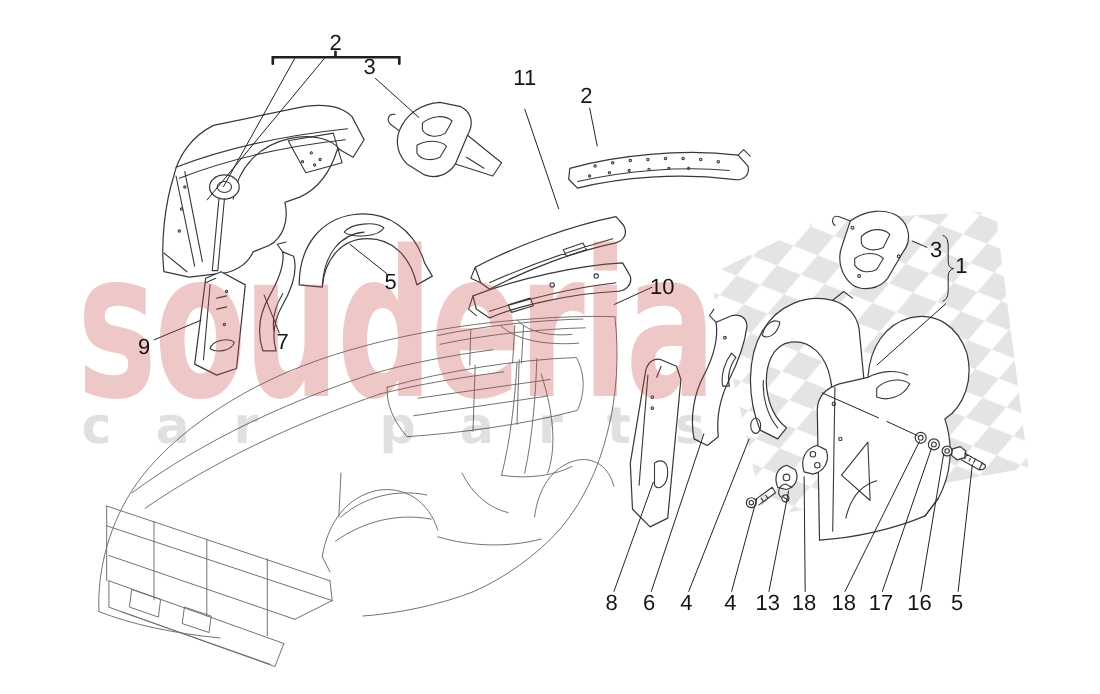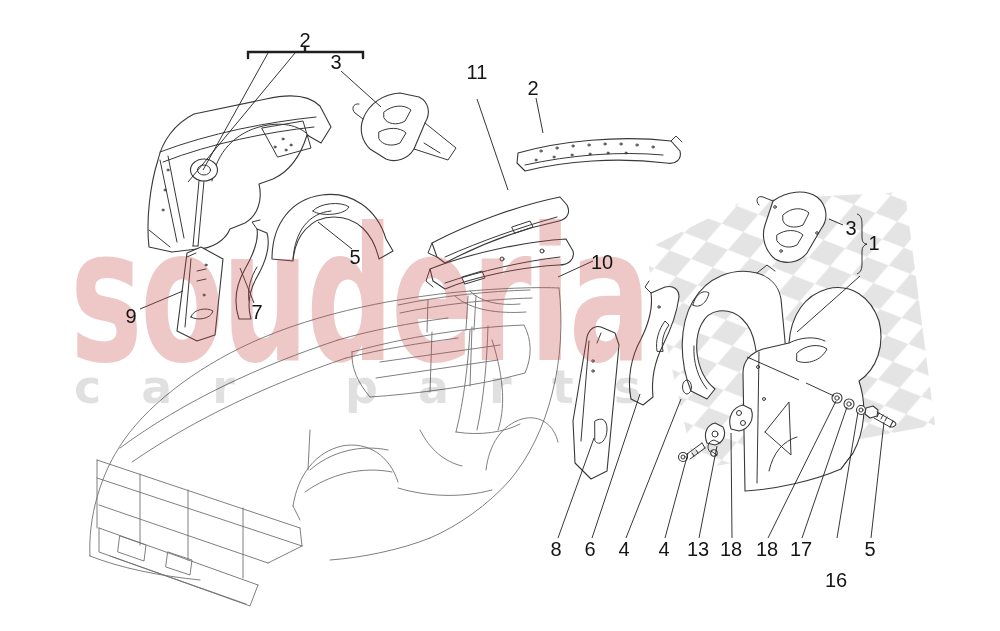--- a/index.html
+++ b/index.html
@@ -260,16 +260,16 @@
   <div class="cal" style="left:851px;top:228px">3</div>
   <div class="cal" style="left:874px;top:243px">1</div>
   <div class="cal" style="left:556px;top:549px">8</div>
   <div class="cal" style="left:590px;top:549px">6</div>
   <div class="cal" style="left:624px;top:549px">4</div>
   <div class="cal" style="left:664px;top:549px">4</div>
   <div class="cal" style="left:698px;top:549px">13</div>
   <div class="cal" style="left:731px;top:549px">18</div>
   <div class="cal" style="left:767px;top:549px">18</div>
   <div class="cal" style="left:801px;top:549px">17</div>
-  <div class="cal" style="left:836px;top:580px">16</div>
+  <div class="cal" style="left:836px;top:549px">16</div>
   <div class="cal" style="left:870px;top:549px">5</div>
 
 </div>
 
 </body></html>

